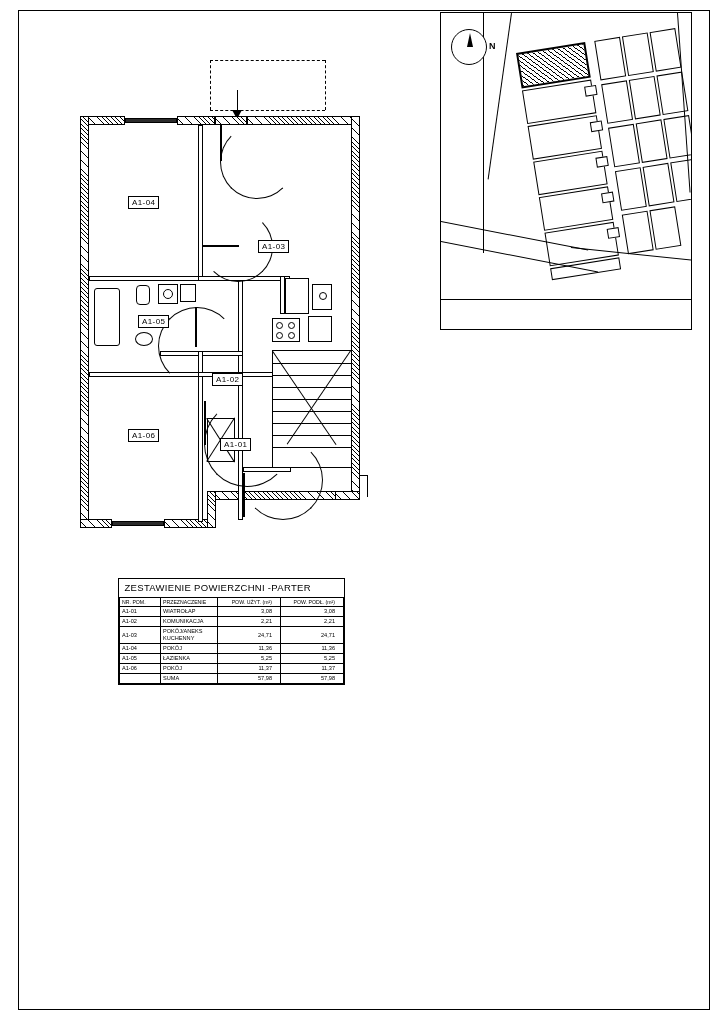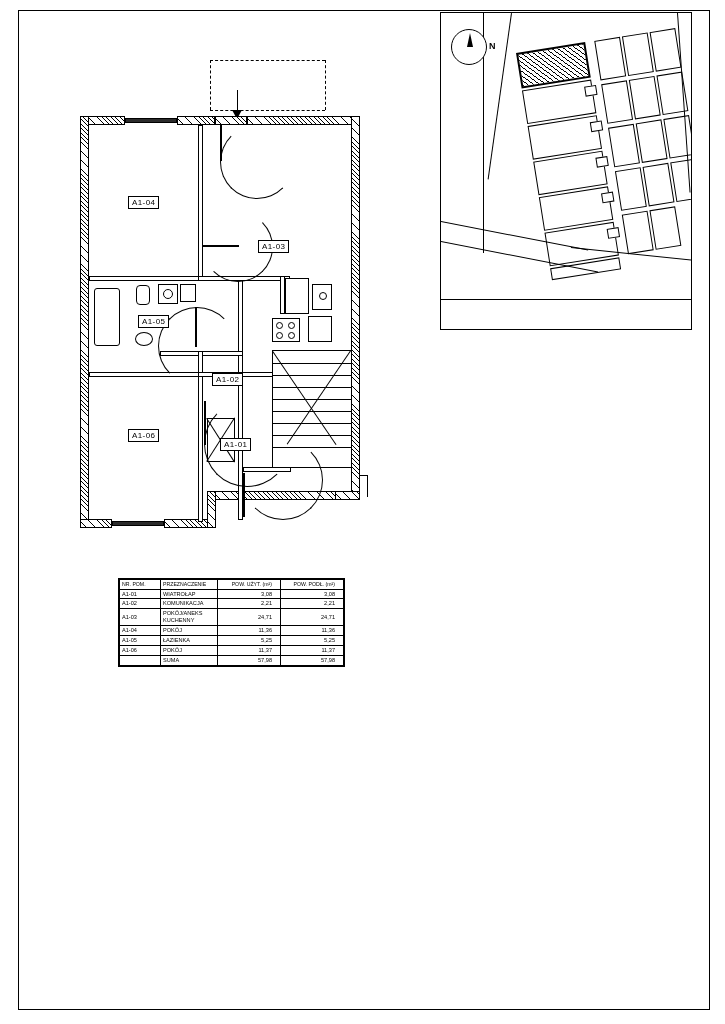--- a/index.html
+++ b/index.html
@@ -336,20 +336,23 @@
     <div class="compass" style="left:10px; top:16px;">
       <div class="needle"></div>
     </div>
     <div class="compass-n" style="left:48px; top:28px;">N</div>
   </div>
 </div>
 
 <div class="table-wrap">
   <table class="areas">
     <tbody>
+        <tr>
+      <td class="tbl-title" colspan="4">ZESTAWIENIE POWIERZCHNI -PARTER</td>
+    </tr>
     <tr class="hdr">
       <td class="c-num">NR. POM.</td>
       <td class="c-name">PRZEZNACZENIE</td>
       <td class="c-u">POW. UŻYT. (m²)</td>
       <td class="c-p">POW. PODŁ. (m²)</td>
     </tr>
     <tr>
       <td class="c-num">A1-01</td>
       <td class="c-name">WIATROŁAP</td>
       <td class="c-u">3,08</td>

